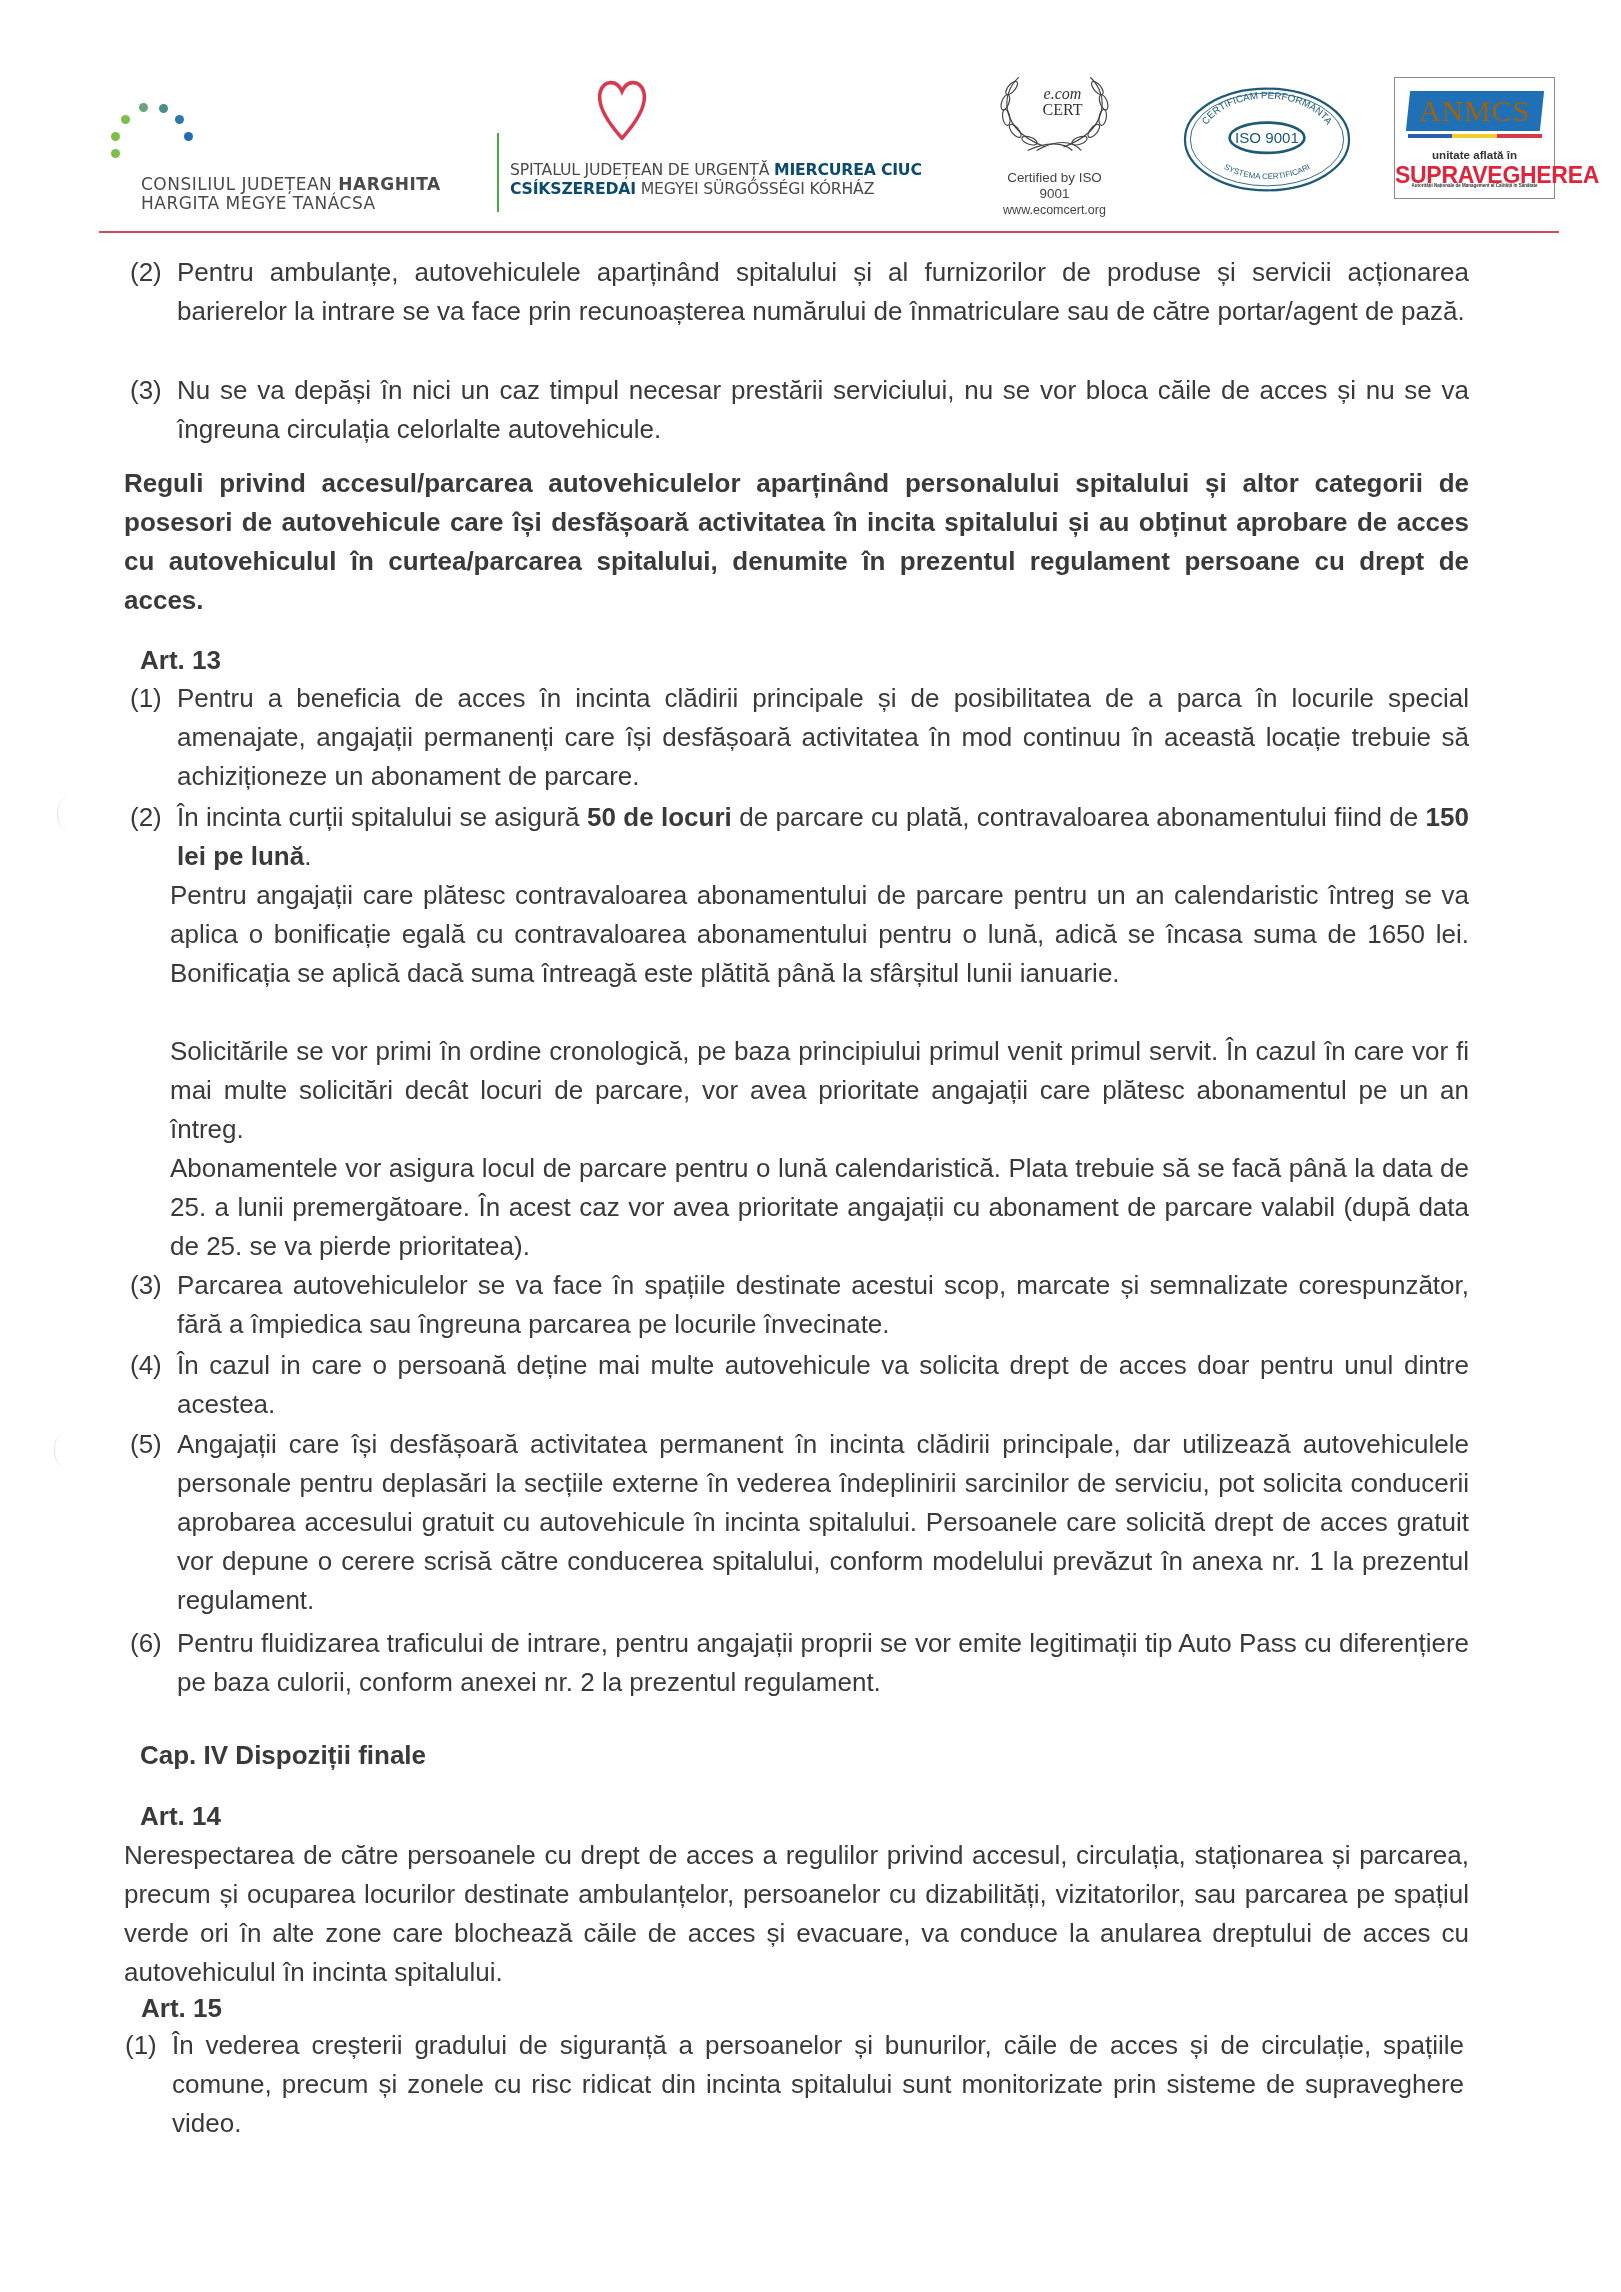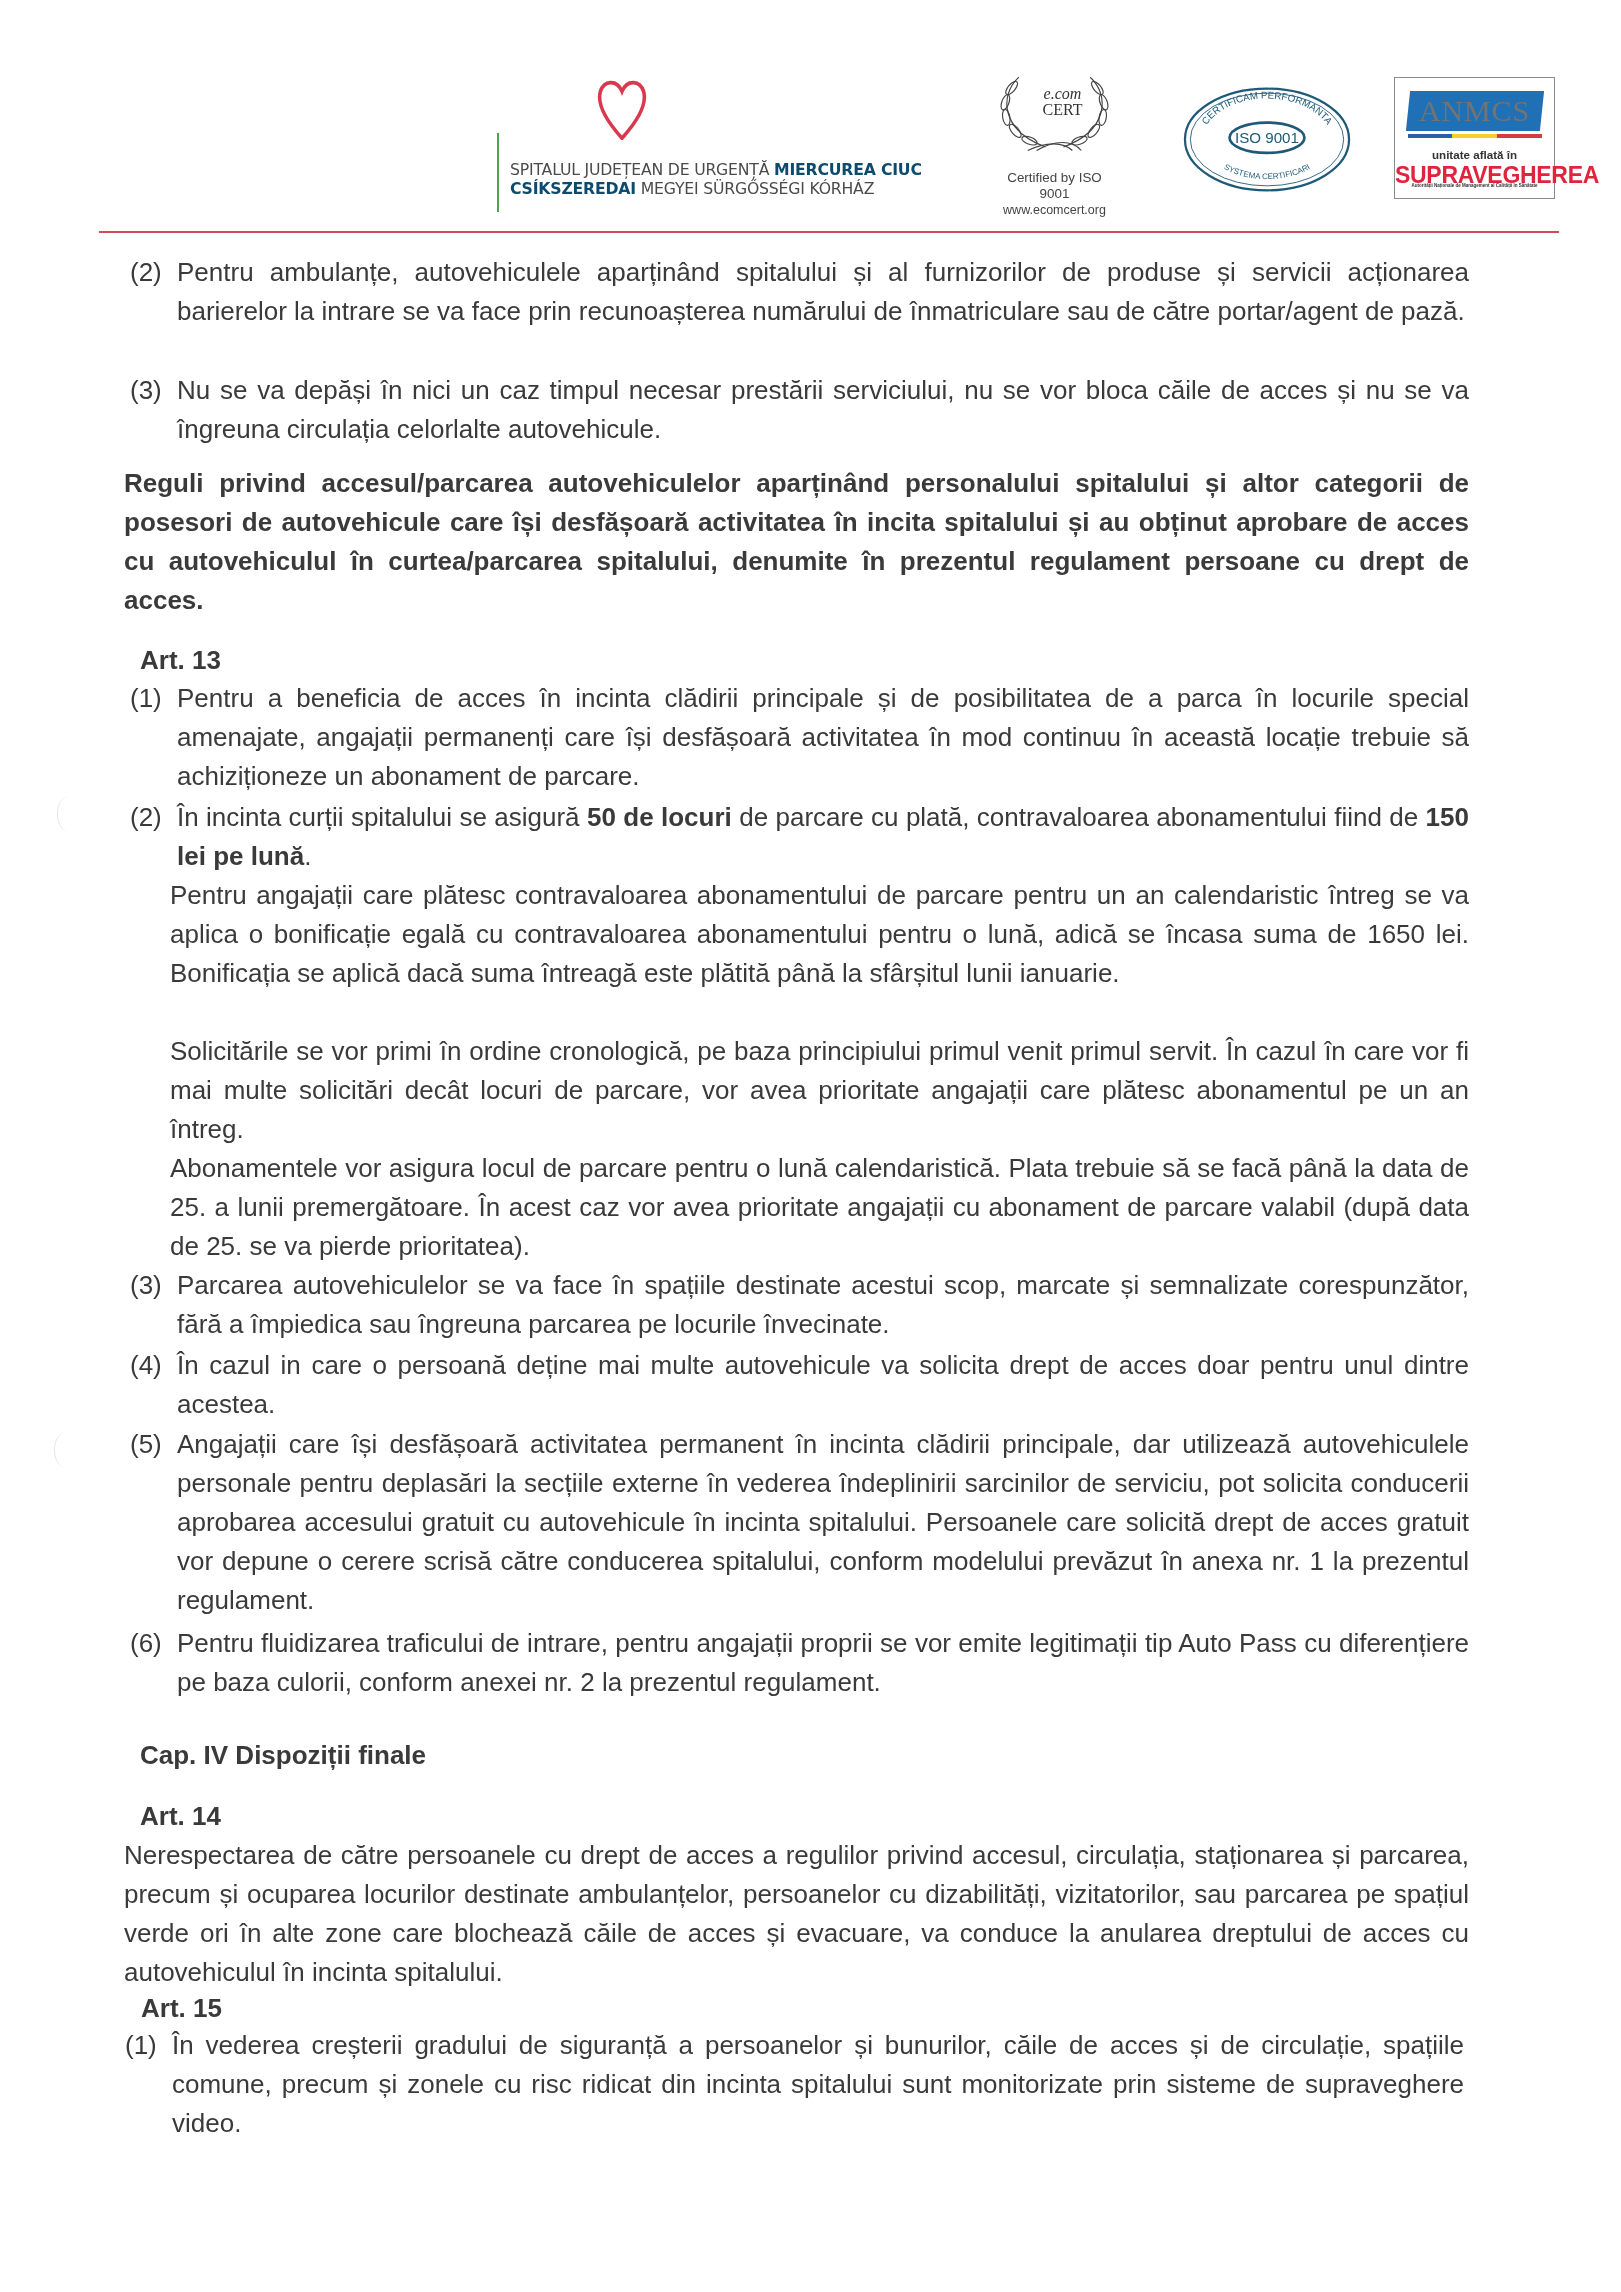--- a/index.html
+++ b/index.html
@@ -21,21 +21,21 @@
   .ecom { position: absolute; left: 992px; top: 68px; width: 125px; height: 143px; text-align: center; font-family: "Liberation Sans", sans-serif; color: #444; }
   .ecom svg { display: block; margin: 0 auto; }
   .ecom .c1 { font-size: 13.4px; line-height: 16px; margin-top: 12px; }
   .ecom .c2 { font-size: 12.5px; line-height: 16px; }
   .ecom-word { position: absolute; left: 8px; width: 125px; top: 18px; font-family: "Liberation Serif", serif; font-size: 16px; line-height: 16px; color: #333; }
   .ecom-word i { display: block; font-style: italic; }
 
   .iso { position: absolute; left: 1182px; top: 86px; width: 170px; height: 107px; }
   .anmcs { position: absolute; left: 1394px; top: 77px; width: 159px; height: 120px; border: 0.9px solid #8a8a8a; background: #fff; font-family: "Liberation Sans", sans-serif; text-align: center; }
   .anmcs .band { position: absolute; left: 12.5px; top: 12.5px; width: 134px; height: 40px; background: #2070b6; transform: skewX(-6deg); }
-  .anmcs .band-txt { position: absolute; left: 12.5px; top: 12.5px; width: 134px; height: 40px; line-height: 40px; font-family: "Liberation Serif", serif; color: #737373; font-size: 30px; letter-spacing: 0.9px; }
+  .anmcs .band-txt { position: absolute; left: 12.5px; top: 12.5px; width: 134px; height: 40px; line-height: 40px; font-family: "Liberation Serif", serif; color: #a16207; font-size: 30px; letter-spacing: 0.9px; }
   .anmcs .stripes { position: absolute; left: 12.5px; top: 56px; width: 134px; height: 3.6px; display: flex; }
   .anmcs .stripes span { flex: 1; }
   .anmcs .u1 { position: absolute; left: 0; width: 159px; top: 70px; font-size: 11.6px; font-weight: bold; color: #333; }
   .anmcs .u2 { position: absolute; left: 0; width: 159px; top: 84px; font-size: 23px; font-weight: bold; color: #e0243c; letter-spacing: -0.3px; }
   .anmcs .u3 { position: absolute; left: 0; width: 159px; top: 105px; font-size: 4.5px; font-weight: bold; color: #333; white-space: nowrap; overflow: hidden; }
 
   .rule-top { position: absolute; left: 99px; top: 231px; width: 1460px; height: 1.8px; background: #d4495a; }
 
   
   .doc { position: absolute; left: 0; top: 0; width: 1621px; font-family: "Liberation Sans", sans-serif; font-size: 26px; color: #3a3a3a; }
@@ -47,20 +47,35 @@
   .heading { position: absolute; left: 124px; font-weight: bold; line-height: 39px; color: #3a3a3a; margin-left: 16px; }
   .bold-para { position: absolute; left: 124px; width: 1345px; font-weight: bold; line-height: 39px; text-align: justify; }
   .last-line { text-align-last: left; }
   .margin-mark { position: absolute; width: 19.7px; height: 34px; border-left: 1.8px solid #e4e4e4; border-radius: 50% 0 0 50%; }
 </style>
 </head>
 <body>
 
 <div class="header">
 
+  <div class="cj-logo">
+    <div class="cj-dots">
+      <span style="left: 3.6px; top: 64px; background: rgb(124, 191, 74);"></span>
+      <span style="left: 3.6px; top: 47px; background: rgb(124, 191, 74);"></span>
+      <span style="left: 14.3px; top: 29.6px; background: rgb(124, 191, 74);"></span>
+      <span style="left: 32px; top: 18px; background: rgb(106, 165, 122);"></span>
+      <span style="left: 52px; top: 19px; background: rgb(74, 143, 138);"></span>
+      <span style="left: 68px; top: 30px; background: rgb(47, 120, 168);"></span>
+      <span style="left: 77px; top: 47px; background: rgb(31, 109, 184);"></span>
+    </div>
+    <div class="cj-text">
+      <div><span class="lite">CONSILIUL JUDEȚEAN </span><span>HARGHITA</span></div>
+      <div class="lite">HARGITA MEGYE TANÁCSA</div>
+    </div>
+  </div>
 
   <div class="divider-v"></div>
 
   <div class="sp-logo">
     <svg class="heart" viewBox="0 0 60 70">
       <path id="heart-path" d="M30 68 C12 48 2 30 6 16 C10 4 24 2 30 16 C36 2 50 4 54 16 C58 30 48 48 30 68" fill="none" stroke-width="4" stroke-linecap="round" stroke="#d9394e"></path>
     </svg>
     <div class="sp-text">
       <div><span>SPITALUL JUDEȚEAN DE URGENȚĂ </span><b>MIERCUREA CIUC</b></div>
       <div><b>CSÍKSZEREDAI</b><span> MEGYEI SÜRGŐSSÉGI KÓRHÁZ</span></div>

